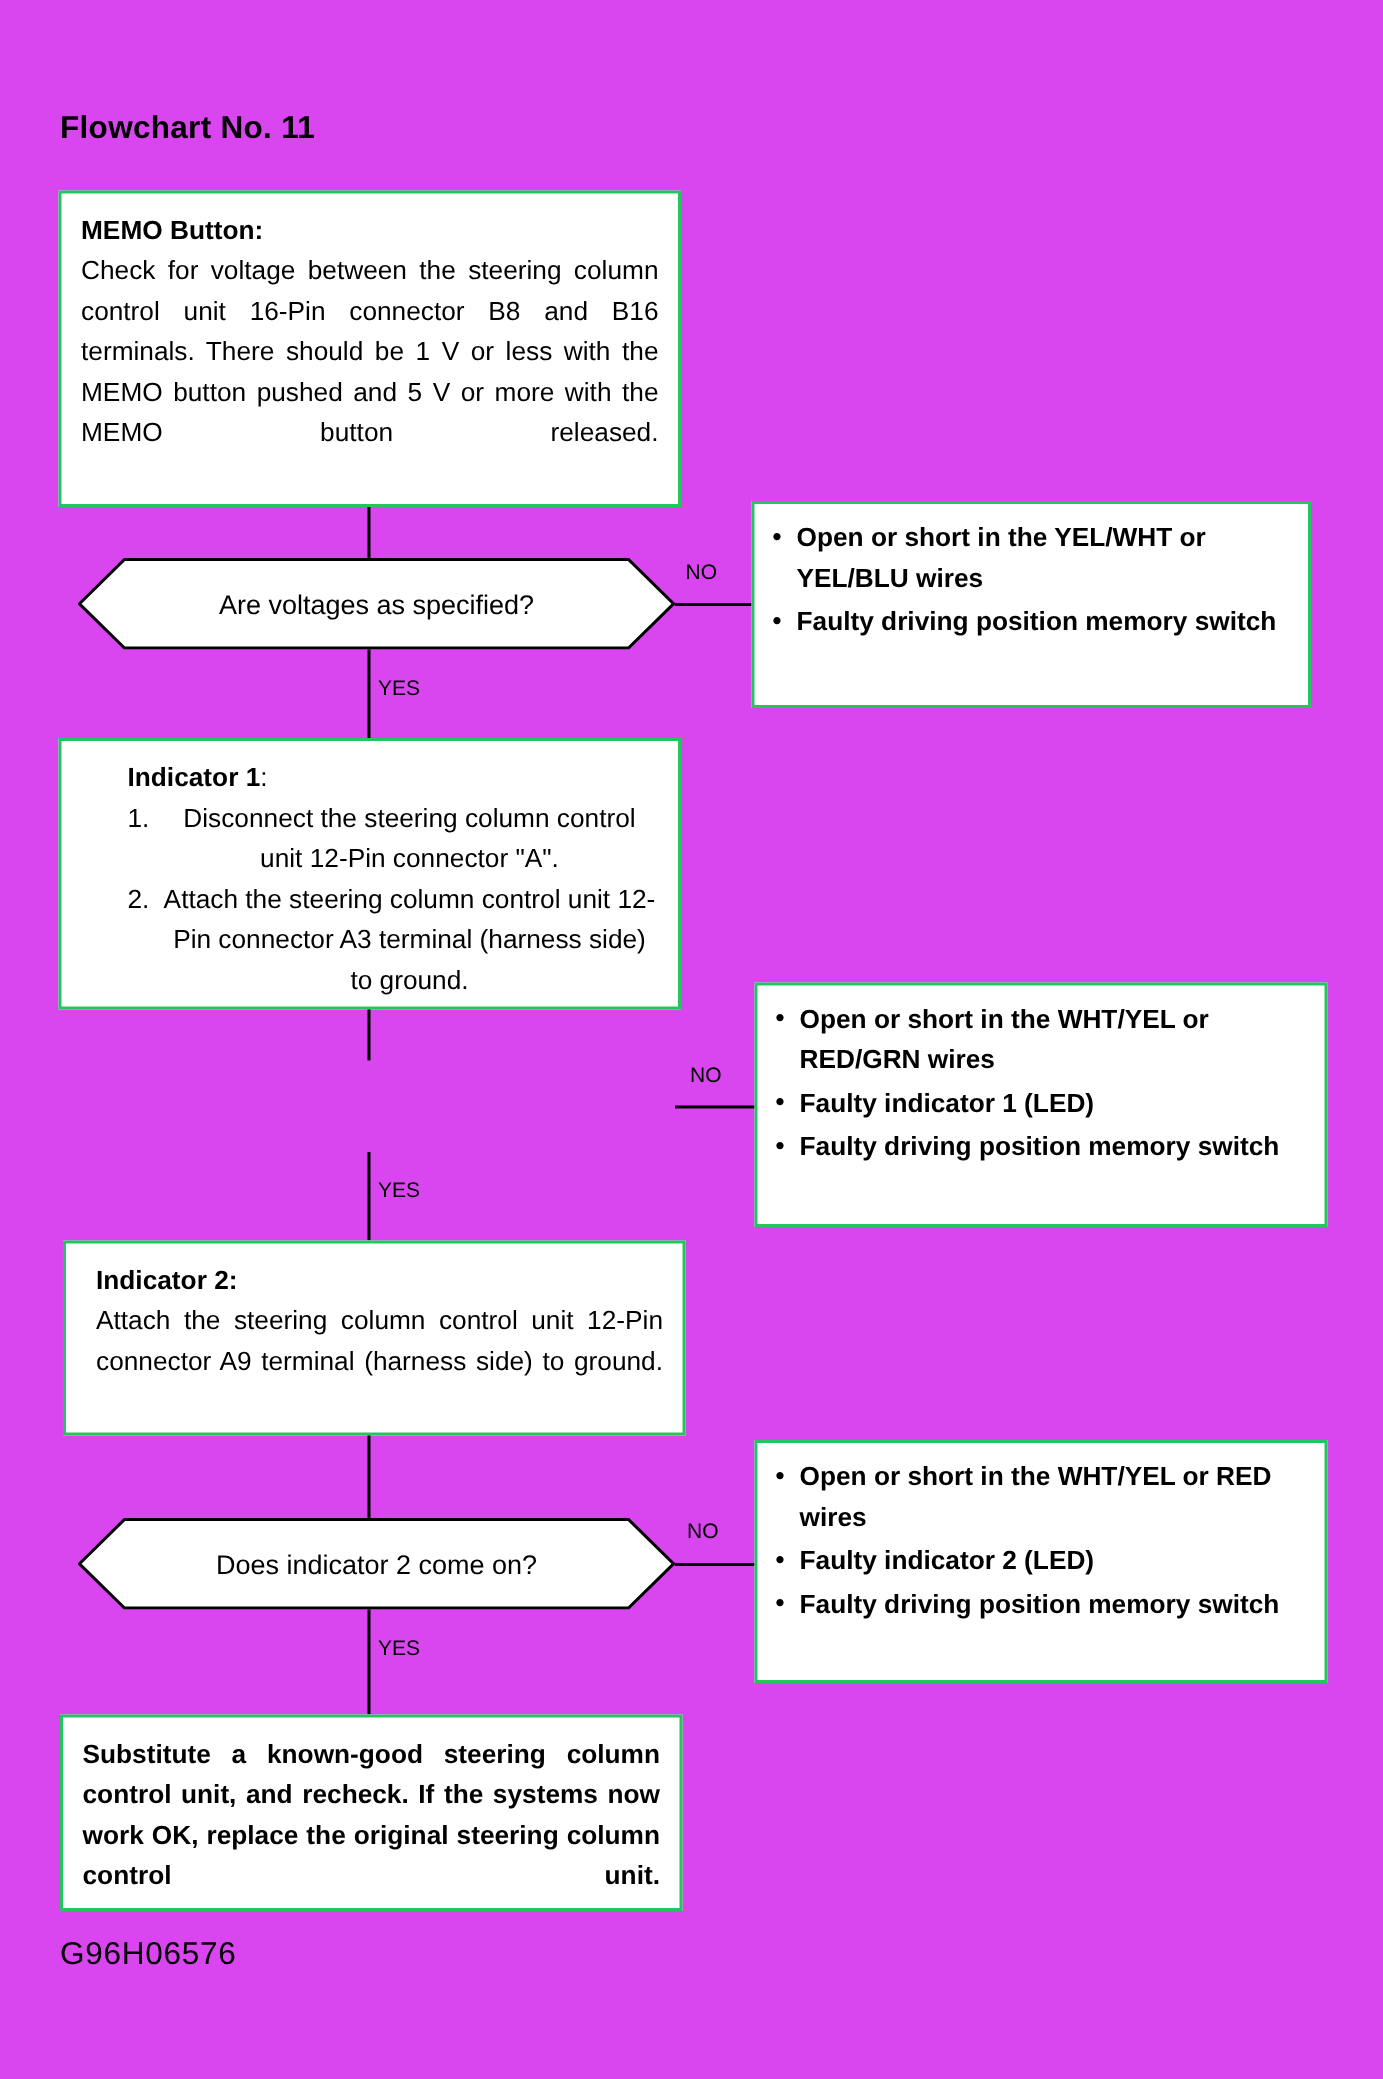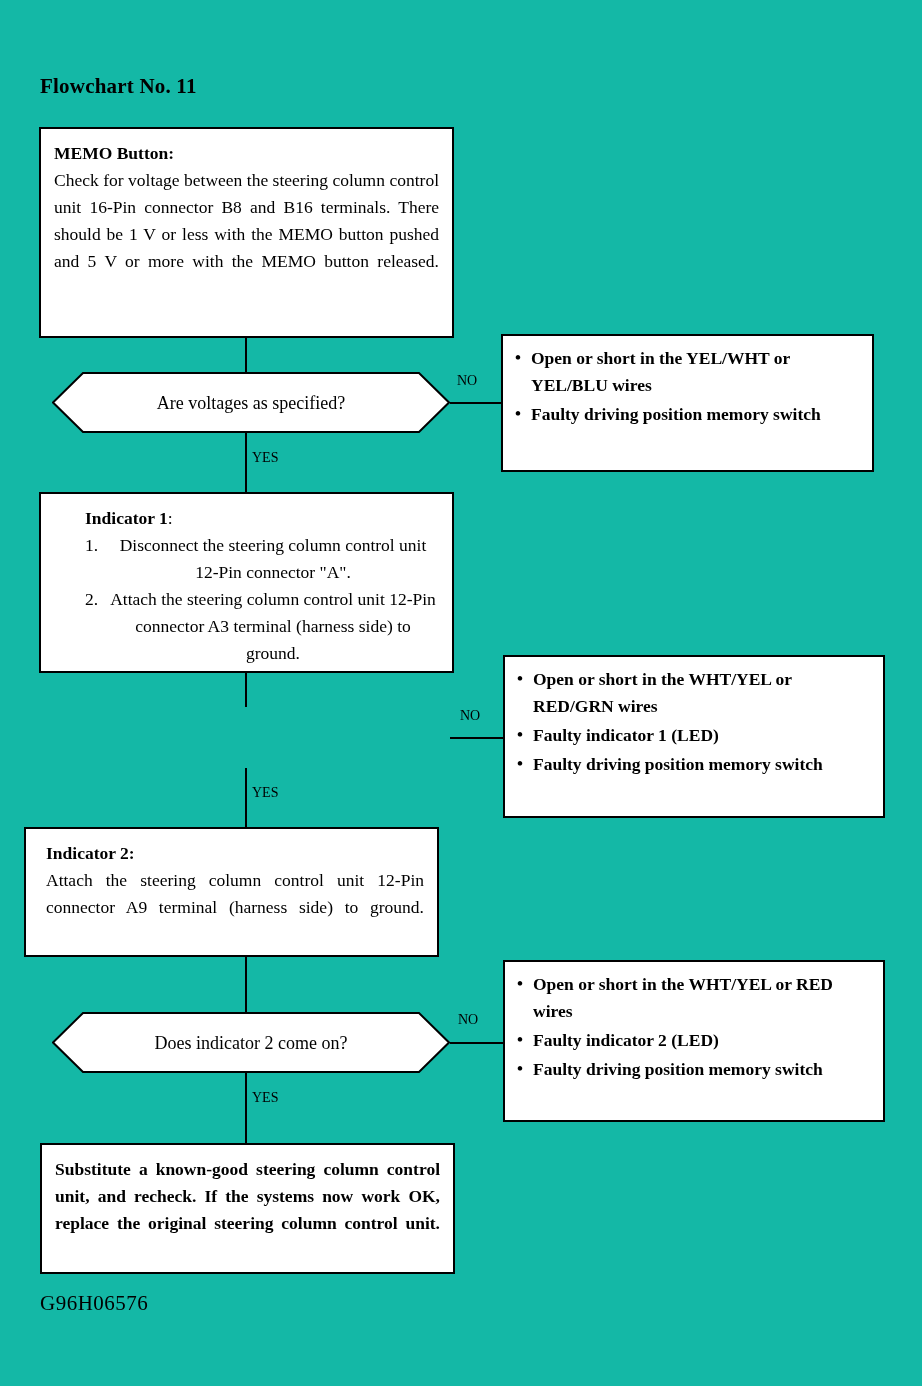--- a/index.html
+++ b/index.html
@@ -8,23 +8,22 @@
     background: #ffffff;
   }
   body {
     font-family: "Liberation Sans", sans-serif;
     color: #000000;
   }
   #page {
     position: relative;
     width: 922px;
     height: 1386px;
-    background: #14b8a6;
+    background: #d946ef;
     overflow: hidden;
-    font-family: Liberation Serif, serif;
   }
 
   
   .abs { position: absolute; }
 
   .title {
     font-size: 21px;
     font-weight: bold;
     letter-spacing: 0.2px;
     white-space: nowrap;
@@ -32,21 +31,21 @@
 
   .footer-code {
     font-size: 21px;
     font-weight: normal;
     letter-spacing: 0.5px;
     white-space: nowrap;
   }
 
   .box {
     box-sizing: border-box;
-    border: 2px solid #000000;
+    border: 2px solid #22c55e;
     background: #ffffff;
   }
 
   .proc-box {
     padding: 11px 13px 10px 13px;
     font-size: 17.5px;
     line-height: 27px;
   }
   .proc-box .lead {
     font-weight: bold;
@@ -193,21 +192,21 @@
   <div class="abs edge-label" style="left:252px; top:783px;">YES</div>
 
   <div class="abs box result-box" style="left:503px; top:655px; width:382px; height:163px;">
     <ul class="result-list">
       <li>Open or short in the WHT/YEL or RED/GRN wires</li>
       <li>Faulty indicator 1 (LED)</li>
       <li>Faulty driving position memory switch</li>
     </ul>
   </div>
 
-  <div class="abs box proc-box" style="left:24px; top:827px; width:415px; height:130px;padding-left:20px;">
+  <div class="abs box proc-box" style="left:42px; top:827px; width:415px; height:130px;padding-left:20px;">
     <div class="lead">Indicator 2:</div>
     <div class="just">Attach the steering column control unit 12-Pin connector A9 terminal (harness side) to ground.</div>
   </div>
 
   <div class="abs vline" style="left:245px; top:957px; height:55px;"></div>
 
   <div class="abs" style="left:52px; top:1012px; width:398px; height:61px;">
     <svg class="decision" width="398" height="61" viewBox="0 0 398 61">
       <polygon points="1,30.5 31,1 367,1 397,30.5 367,60 31,60" fill="#ffffff" stroke="#000000" stroke-width="2"></polygon>
     </svg>

